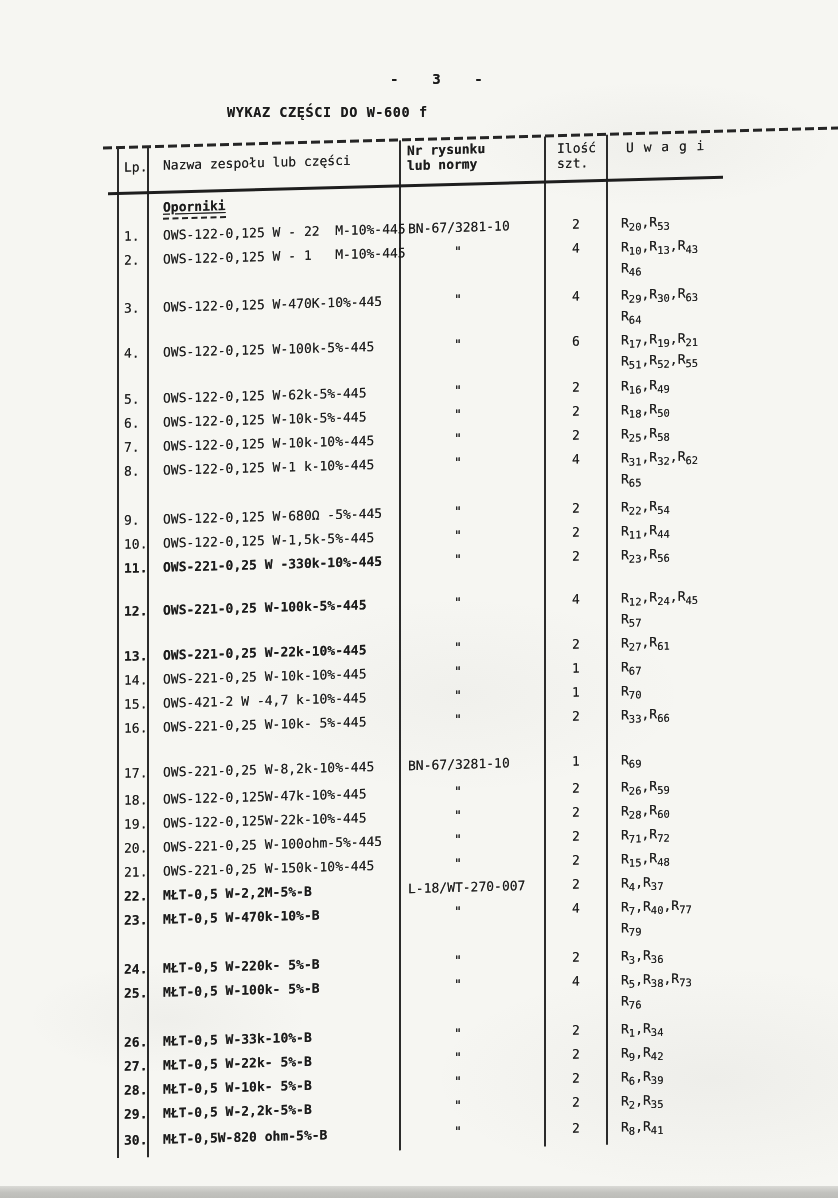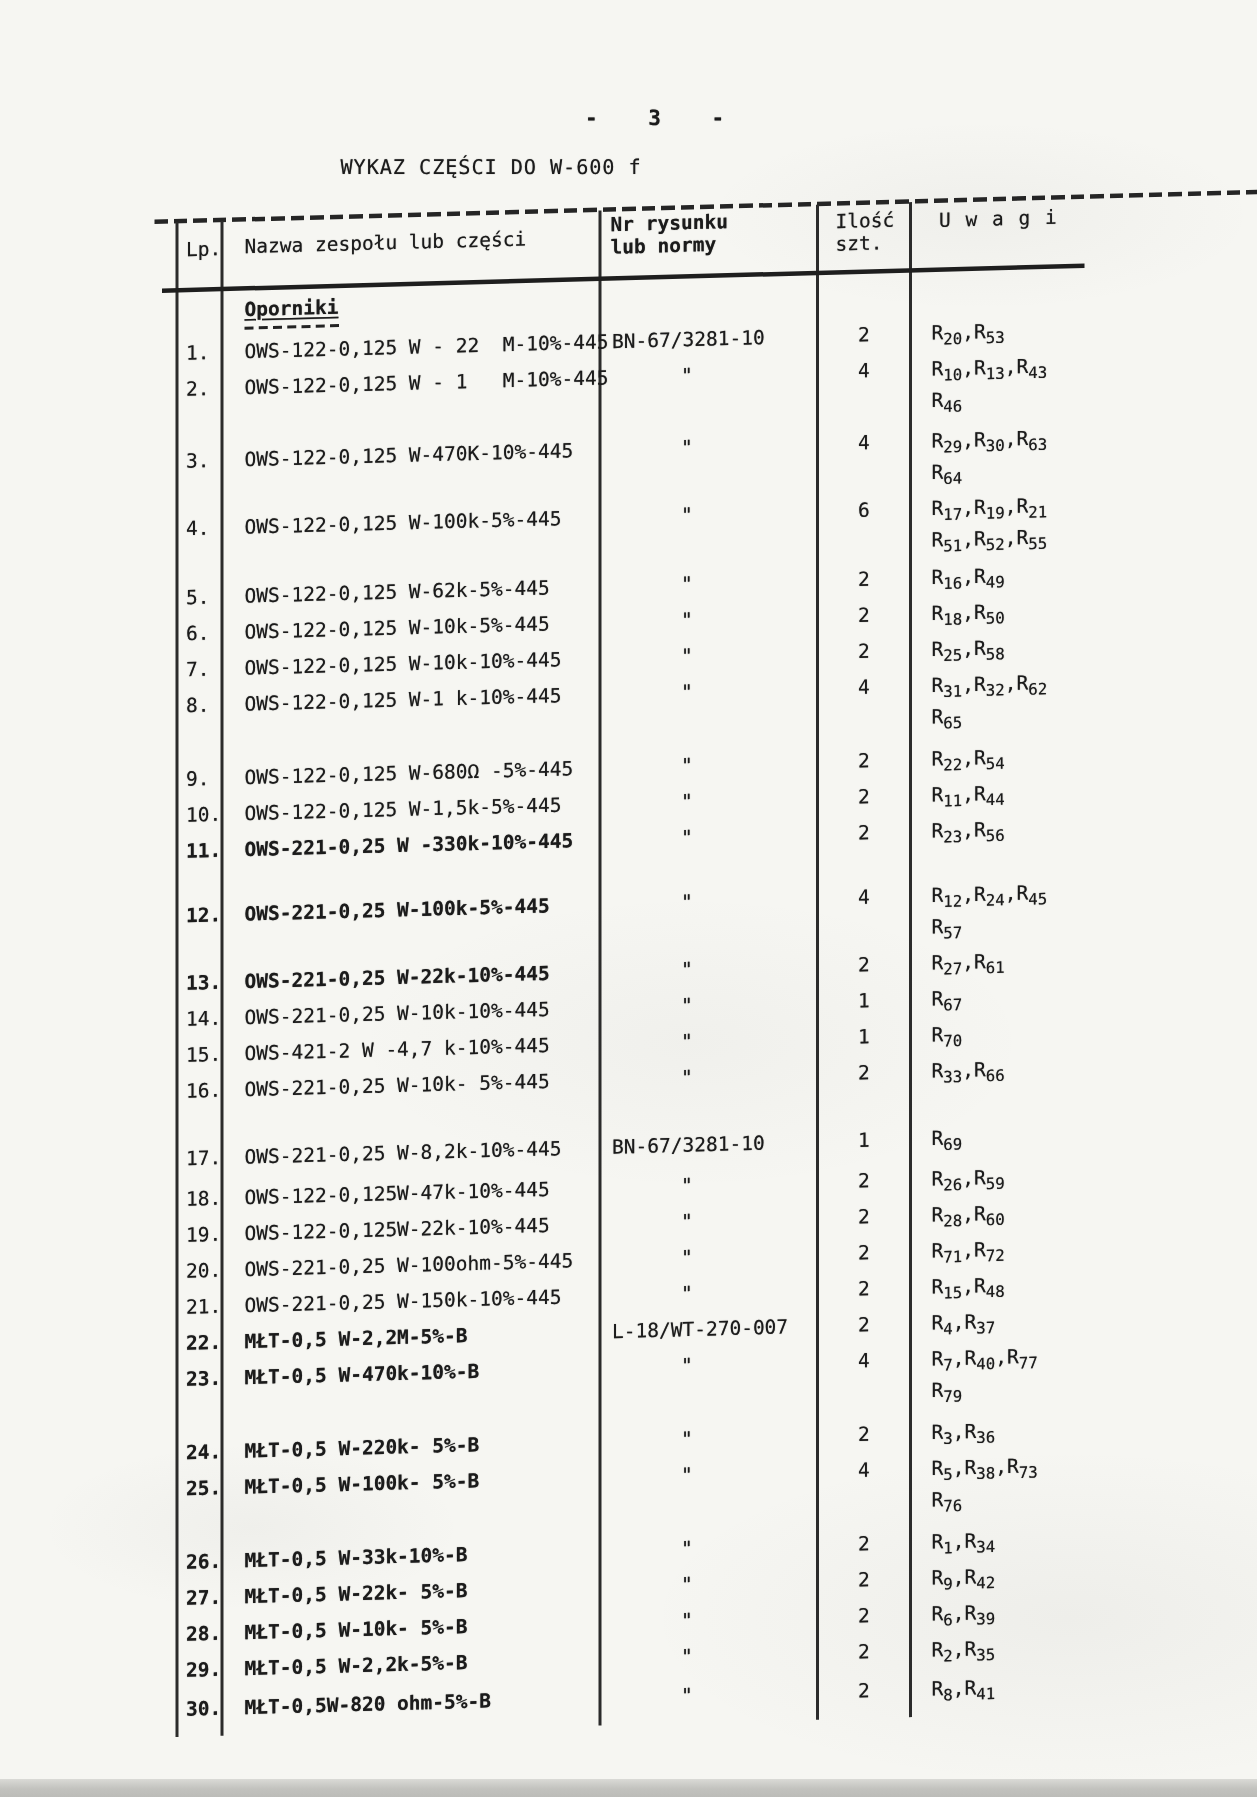--- a/index.html
+++ b/index.html
@@ -12,21 +12,21 @@
       radial-gradient(200px 80px at 20% 85%, rgba(110,110,105,.05), transparent 70%),
       radial-gradient(400px 160px at 85% 90%, rgba(110,110,105,.06), transparent 70%);
     font-family:"DejaVu Sans Mono","Liberation Mono",monospace;
     color:#1b1b1b;
   }
   .ink{ text-shadow:0 0 .6px rgba(25,25,25,.65); }
   .page-num{
     position:absolute;left:390px;top:71px;font-size:14px;white-space:pre;font-weight:bold;
   }
   .doc-title{
-    position:absolute;left:227px;top:104px;font-size:13.5px;font-weight:normal;letter-spacing:.6px;white-space:pre;
+    position:absolute;left:227px;top:104px;font-size:13.5px;font-weight:bold;letter-spacing:.6px;white-space:pre;
   }
   
   .tbl{
     position:absolute;left:118px;top:146px;width:714px;height:1016px;
     transform:skewY(-1.55deg);transform-origin:0 0;
   }
   .dash-top{
     position:absolute;left:-15px;top:0;width:736px;height:3px;
     background:repeating-linear-gradient(90deg,#252525 0 9px,rgba(0,0,0,0) 9px 13px);
   }

